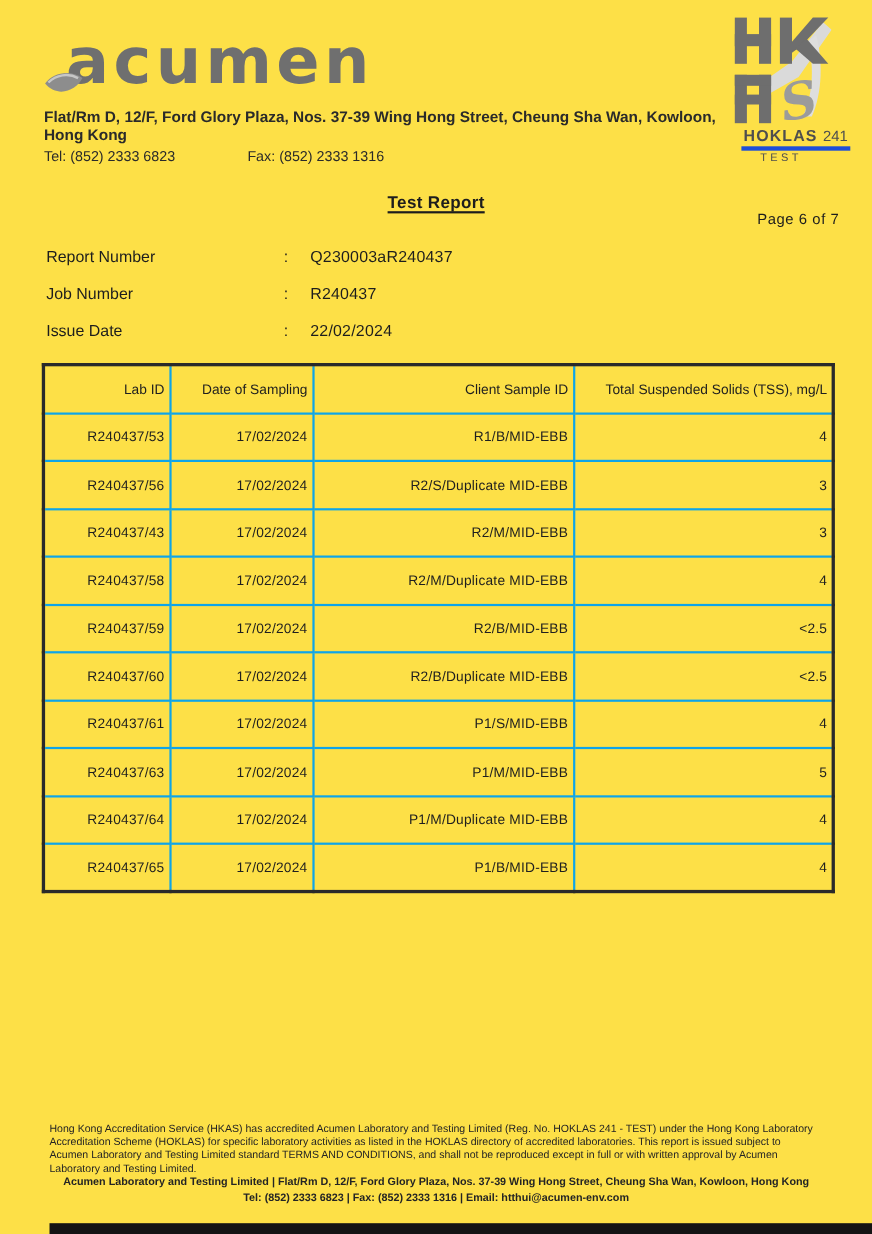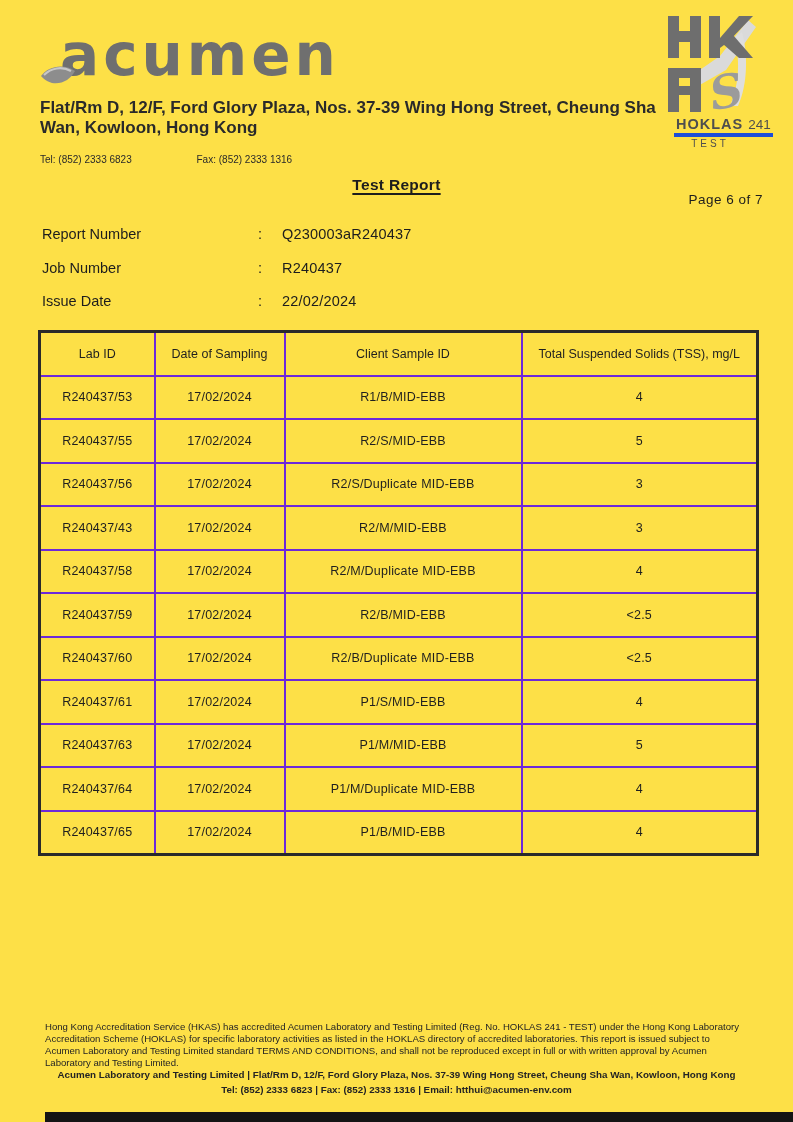--- a/index.html
+++ b/index.html
@@ -12,22 +12,22 @@
   
   .header-block { position:absolute; left:40px; top:22px; width:640px; }
   .logo-row { position:relative; height:72px; }
   .logo-text {
     font-family:"DejaVu Sans", sans-serif; font-weight:700;
     font-size:58px; line-height:66px; color:#6f6f6f; letter-spacing:4px;
     margin-left:20px;
   }
   .leaf { position:absolute; left:0px; top:40px; }
   .company-name { font-size:21.5px; font-weight:700; color:#2a2a2a; margin-top:2px; letter-spacing:0.2px; }
-  .company-address { font-size:17px; font-weight:700; color:#2a2a2a; margin-top:4px; }
-  .contact-row { font-size:10px; color:#2a2a2a; margin-top:16px; }
+  .company-address { font-size:14px; font-weight:700; color:#2a2a2a; margin-top:4px; }
+  .contact-row { font-size:13px; color:#2a2a2a; margin-top:4px; }
   .contact-row .fax { margin-left:62px; }
 
   
   .hkas { position:absolute; right:28px; top:14px; width:110px; text-align:center; }
   .hkas-letters { display:block; margin:0 auto; }
   .hoklas-line {
     display:inline-block; font-size:14.5px; font-weight:700; color:#4e4e4e;
     border-bottom:4px solid #1d4ed8; padding:0 2px 1px 2px; letter-spacing:1px;
     margin-top:2px; white-space:nowrap;margin-left:19px;
   }
@@ -50,21 +50,21 @@
   .meta { position:absolute; left:42px; top:226px; font-size:14.5px; color:#1d1d1d; }
   .meta-row { display:flex; margin-bottom:17.5px; }
   .meta-label { width:216px; }
   .meta-colon { width:24px; }
   .meta-value { letter-spacing:0.2px; }
 
   
   .results-table-wrap { position:absolute; left:38px; top:330px; }
   table.results { border-collapse:collapse; table-layout:fixed; width:718px; border:3px solid #2a2a2a; }
   table.results th, table.results td {
-    border:2px solid #6d28d9; text-align:center; vertical-align:middle;
+    border:2px solid #0ea5e9; text-align:right; vertical-align:middle;
     font-size:12.5px; color:#1f1f1f; font-weight:400; padding:0 4px;
   }
   table.results th { height:44px; }
   table.results td { height:43.5px; letter-spacing:0.2px; }
 
   
   .disclaimer {
     position:absolute; left:45px; top:1021px; width:702px;
     font-size:9.6px; line-height:12.1px; color:#242424; text-align:left;
   }
@@ -170,26 +170,20 @@
           </tr>
       </thead>
       <tbody>
           <tr>
           <td>R240437/53</td>
           <td>17/02/2024</td>
           <td>R1/B/MID-EBB</td>
           <td>4</td>
         </tr>
           <tr>
-          <td>R240437/55</td>
-          <td>17/02/2024</td>
-          <td>R2/S/MID-EBB</td>
-          <td>5</td>
-        </tr>
-          <tr>
           <td>R240437/56</td>
           <td>17/02/2024</td>
           <td>R2/S/Duplicate MID-EBB</td>
           <td>3</td>
         </tr>
           <tr>
           <td>R240437/43</td>
           <td>17/02/2024</td>
           <td>R2/M/MID-EBB</td>
           <td>3</td>

